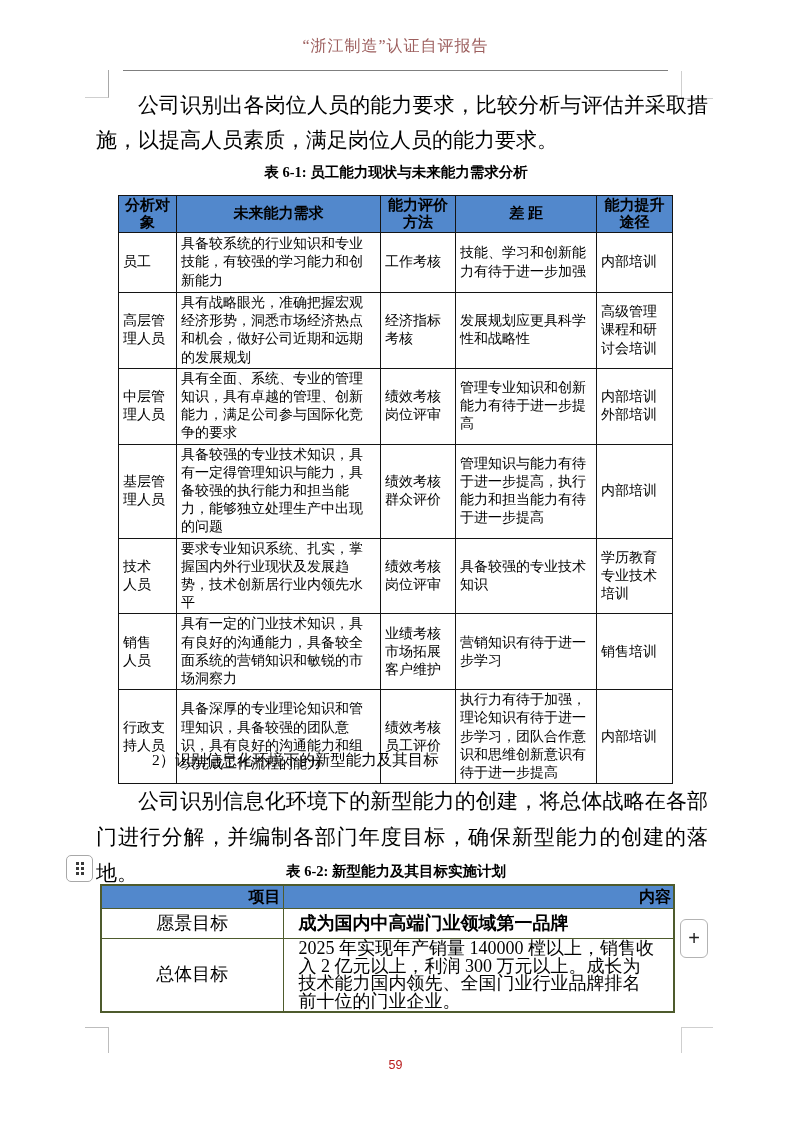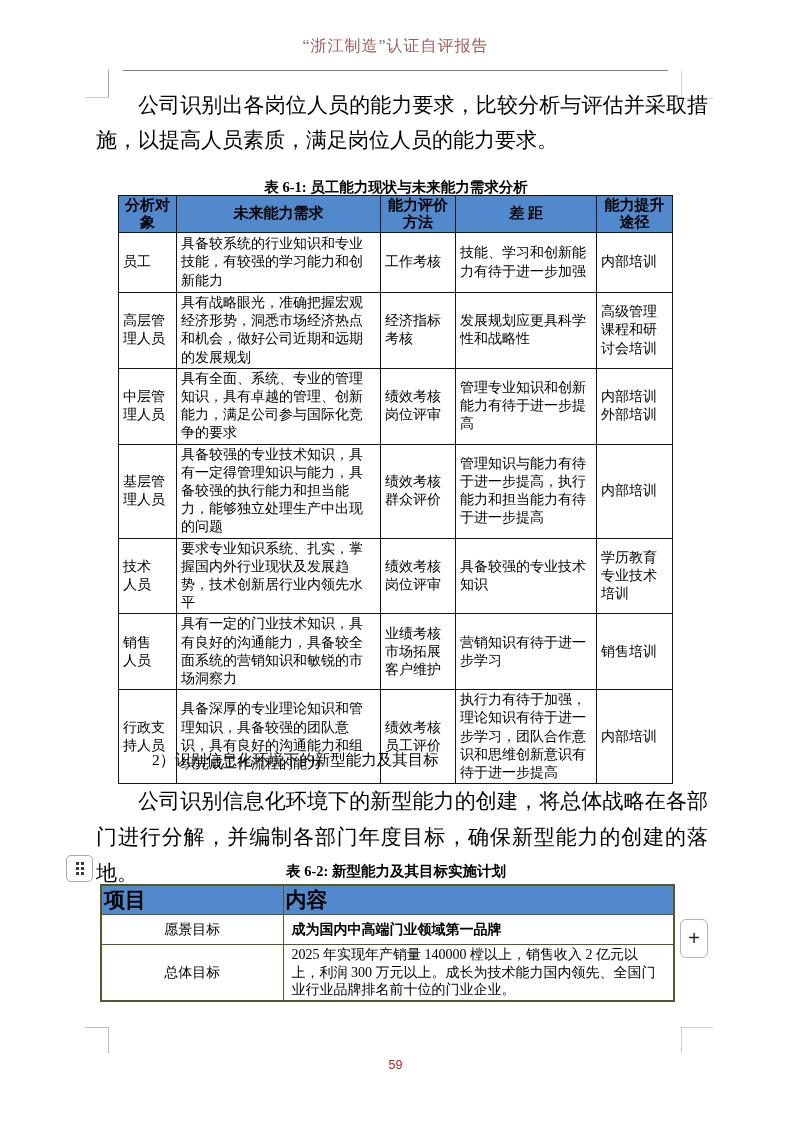--- a/index.html
+++ b/index.html
@@ -31,21 +31,21 @@
     text-align:justify;text-indent:2em;
   }
   #para1{top:88px;}
   #section2-heading{position:absolute;left:152px;top:750px;font-size:15.5px;}
   #para2{top:783px;line-height:36px;}
 
   .table-title{
     position:absolute;left:90px;width:612px;text-align:center;
     font-weight:bold;font-size:14.5px;
   }
-  #t1-title{top:178px;}
+  #t1-title{top:163px;}
   #t2-title{top:862px;}
 
   
   table{border-collapse:collapse;table-layout:fixed;}
   #table1{position:absolute;top:195px;left:118px;width:554px;}
   #table1 th,#table1 td{border:1.6px solid #141414;overflow:hidden;}
   #table1 th{
     background:#5288cc;font-size:15px;font-weight:bold;line-height:17.5px;
     padding:0 2px;text-align:center;vertical-align:middle;height:36px;
   }
@@ -55,24 +55,24 @@
   }
   #table1 tr.r1{height:60px;} #table1 tr.r2{height:73px;}
   #table1 tr.r3{height:73px;} #table1 tr.r4{height:70px;}
   #table1 tr.r5{height:57px;} #table1 tr.r6{height:70px;}
   #table1 tr.r7{height:93px;}
 
   
   #table2{position:absolute;top:884px;left:100px;width:573px;border:2px solid #4e5b2d;}
   #table2 th,#table2 td{border:1.5px solid #4e5b2d;overflow:hidden;}
   #table2 th{
-    background:#5288cc;font-size:21px;font-weight:bold;text-align:left;
+    background:#5288cc;font-size:16px;font-weight:bold;text-align:right;
     vertical-align:middle;height:22px;padding:0 2px;
   }
-  #table2 td{font-size:14px;line-height:17.5px;padding:1px 8px;vertical-align:middle;}
+  #table2 td{font-size:18px;line-height:17.5px;padding:1px 15px;vertical-align:middle;}
   #table2 td.label{text-align:center;}
   #table2 td.bold-cell{font-weight:bold;}
   #table2 tr.r1{height:30px;} #table2 tr.r2{height:53px;}
 
   
   .drag-handle{
     position:absolute;left:66px;top:855px;width:25px;height:25px;
     border:1px solid #a8a8a8;border-radius:5px;background:#fff;
     display:flex;align-items:center;justify-content:center;cursor:grab;
   }

